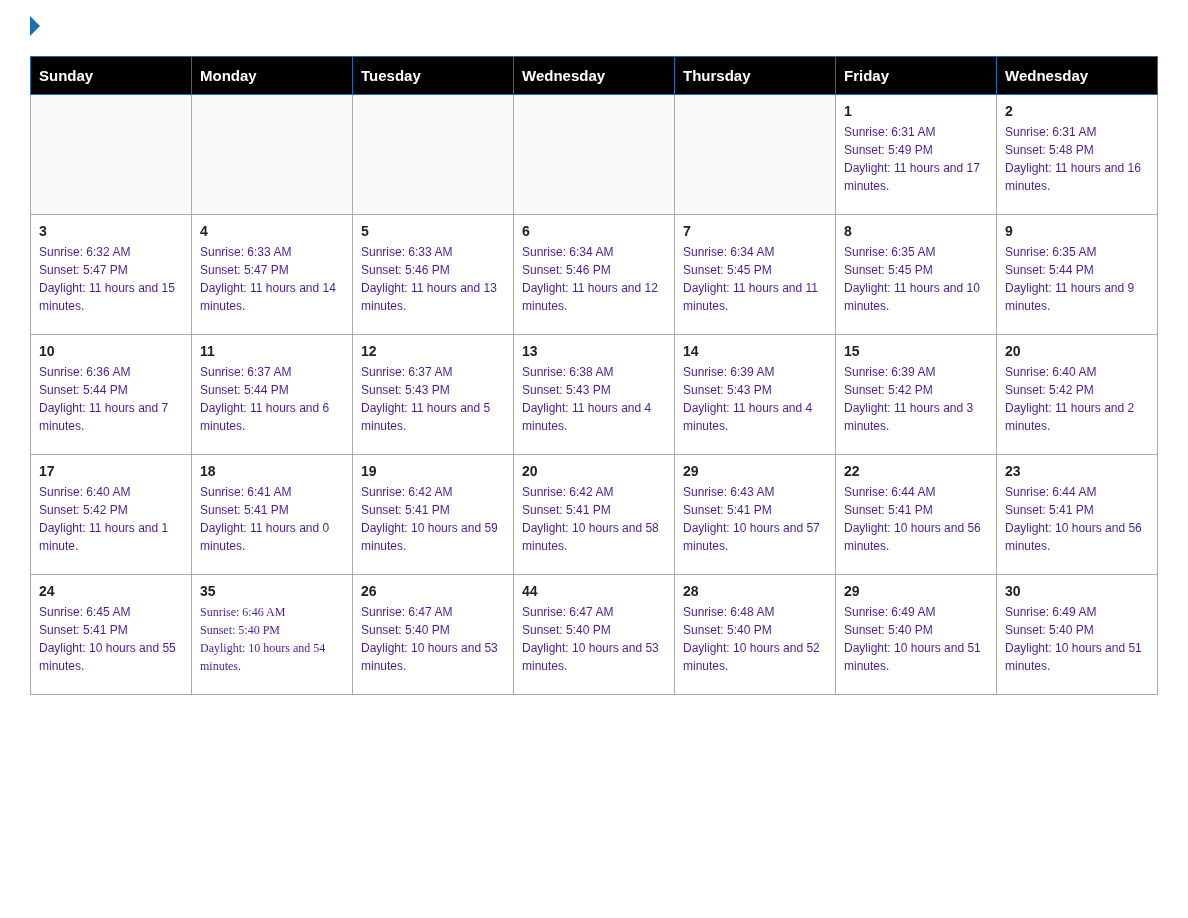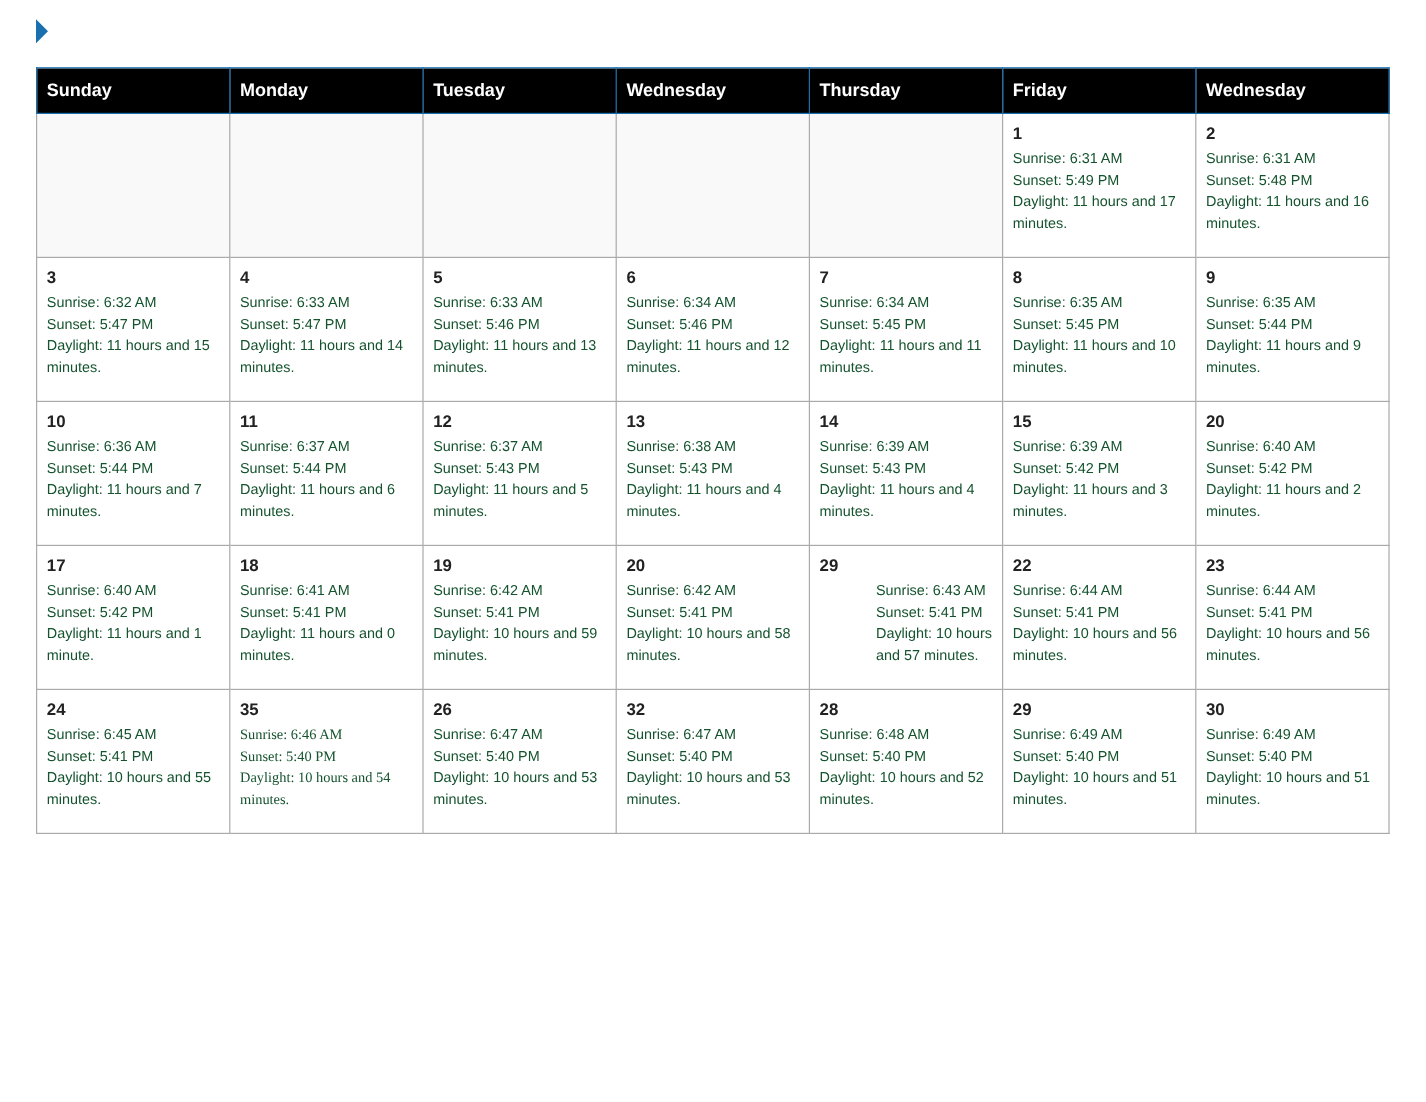--- a/index.html
+++ b/index.html
@@ -85,21 +85,21 @@
       height: 120px;
     }
     .day-number {
       font-size: 14px;
       font-weight: bold;
       display: block;
       margin-bottom: 4px;
     }
     .day-info {
       font-size: 12px;
-      color: #14532d;
+      color: #4c1d95;
       line-height: 1.5;
     }
     .empty-cell {
       background: #f9f9f9;
     }
     tr:not(:last-child) td {
       border-bottom: 1px solid #aaa;
     }
   </style>
 </head>
@@ -262,21 +262,21 @@
 Daylight: 10 hours and 59 minutes.</div>
         </td>
         <td>
           <span class="day-number">20</span>
           <div class="day-info" style="white-space: pre-line;">Sunrise: 6:42 AM
 Sunset: 5:41 PM
 Daylight: 10 hours and 58 minutes.</div>
         </td>
         <td>
           <span class="day-number">29</span>
-          <div class="day-info" style="white-space: pre-line; margin-left: 47px;">Sunrise: 6:43 AM
+          <div class="day-info" style="white-space: pre-line;">Sunrise: 6:43 AM
 Sunset: 5:41 PM
 Daylight: 10 hours and 57 minutes.</div>
         </td>
         <td>
           <span class="day-number">22</span>
           <div class="day-info" style="white-space: pre-line;">Sunrise: 6:44 AM
 Sunset: 5:41 PM
 Daylight: 10 hours and 56 minutes.</div>
         </td>
         <td>
@@ -299,21 +299,21 @@
 Sunset: 5:40 PM
 Daylight: 10 hours and 54 minutes.</div>
         </td>
         <td>
           <span class="day-number">26</span>
           <div class="day-info" style="white-space: pre-line;">Sunrise: 6:47 AM
 Sunset: 5:40 PM
 Daylight: 10 hours and 53 minutes.</div>
         </td>
         <td>
-          <span class="day-number">32</span>
+          <span class="day-number">44</span>
           <div class="day-info" style="white-space: pre-line;">Sunrise: 6:47 AM
 Sunset: 5:40 PM
 Daylight: 10 hours and 53 minutes.</div>
         </td>
         <td>
           <span class="day-number">28</span>
           <div class="day-info" style="white-space: pre-line;">Sunrise: 6:48 AM
 Sunset: 5:40 PM
 Daylight: 10 hours and 52 minutes.</div>
         </td>

